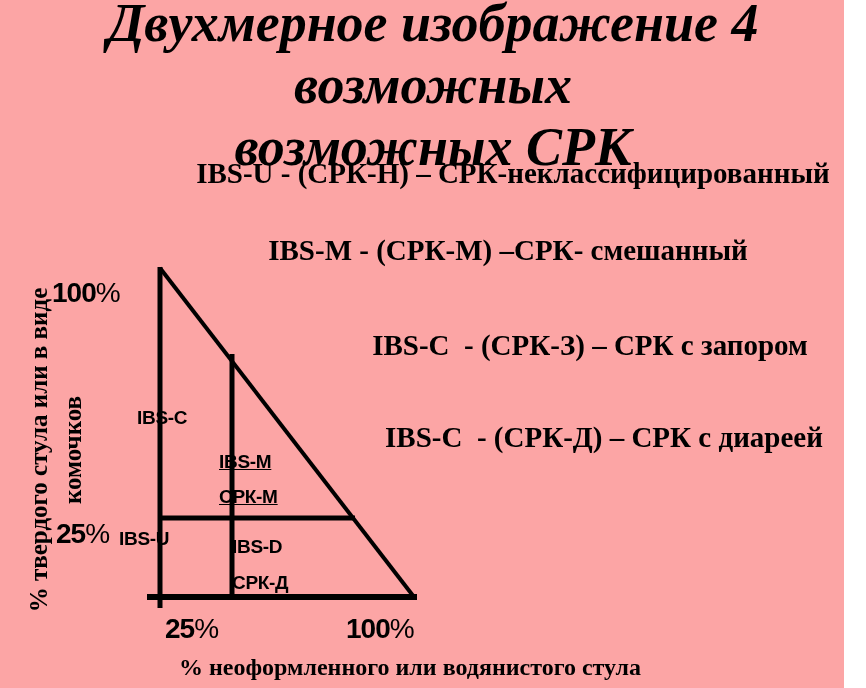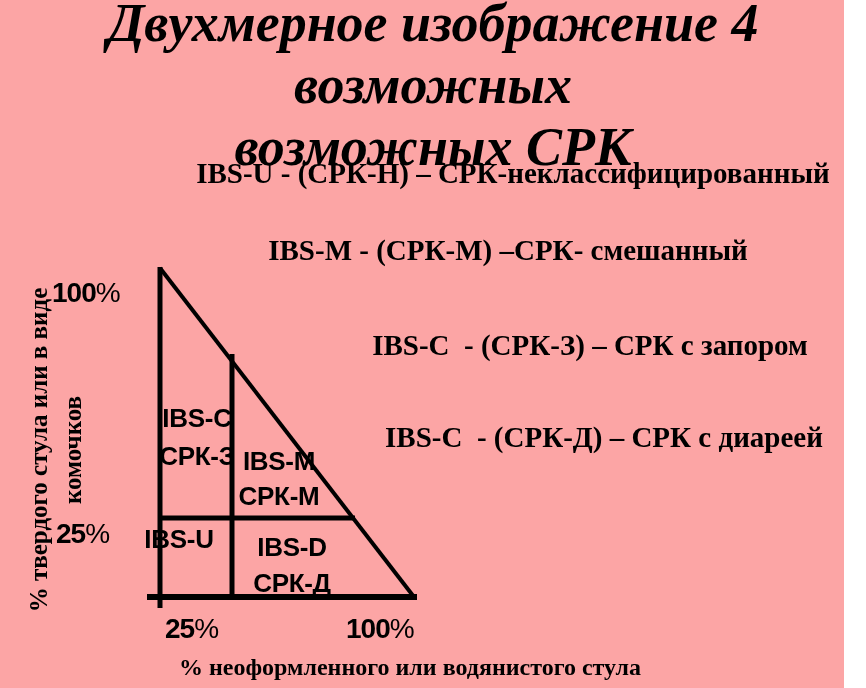--- a/index.html
+++ b/index.html
@@ -90,30 +90,30 @@
     font-weight: bold;
     font-size: 24px;
     line-height: 30px;
     color: #000000;
     white-space: nowrap;
   }
   
   .region {
     position: absolute;
     width: 120px;
-    text-align: center;
+    text-align: left;
     font-family: "Liberation Sans", sans-serif;
     font-weight: bold;
-    font-size: 26px;
+    font-size: 19px;
     letter-spacing: -0.3px;
     color: #000000;
     white-space: nowrap;
   }
   .region.r0 { top: 399px; left: 137px; line-height: 38px; }
-  .region.r1 { top: 444px; left: 219px; line-height: 35px; }
+  .region.r1 { top: 444px; left: 219px; line-height: 35px; text-decoration: underline; }
   .region.r2 { top: 523px; left: 119px; line-height: 32px; }
   .region.r3 { top: 529px; left: 232px; line-height: 36px; }
 </style>
 </head>
 <body>
 
 <div class="slide">
 
   <div class="title">
     <div>Двухмерное изображение 4 возможных</div>
@@ -149,21 +149,20 @@
 
   <div class="y-axis-label">
     <div>% твердого стула или в виде</div>
     <div>комочков</div>
   </div>
 
   <div class="x-axis-label">% неоформленного или водянистого стула</div>
 
   <div class="region r0">
     <div>IBS-C</div>
-    <div>СРК-З</div>
   </div>
   <div class="region r1">
     <div>IBS-M</div>
     <div>СРК-М</div>
   </div>
   <div class="region r2">
     <div>IBS-U</div>
   </div>
   <div class="region r3">
     <div>IBS-D</div>

